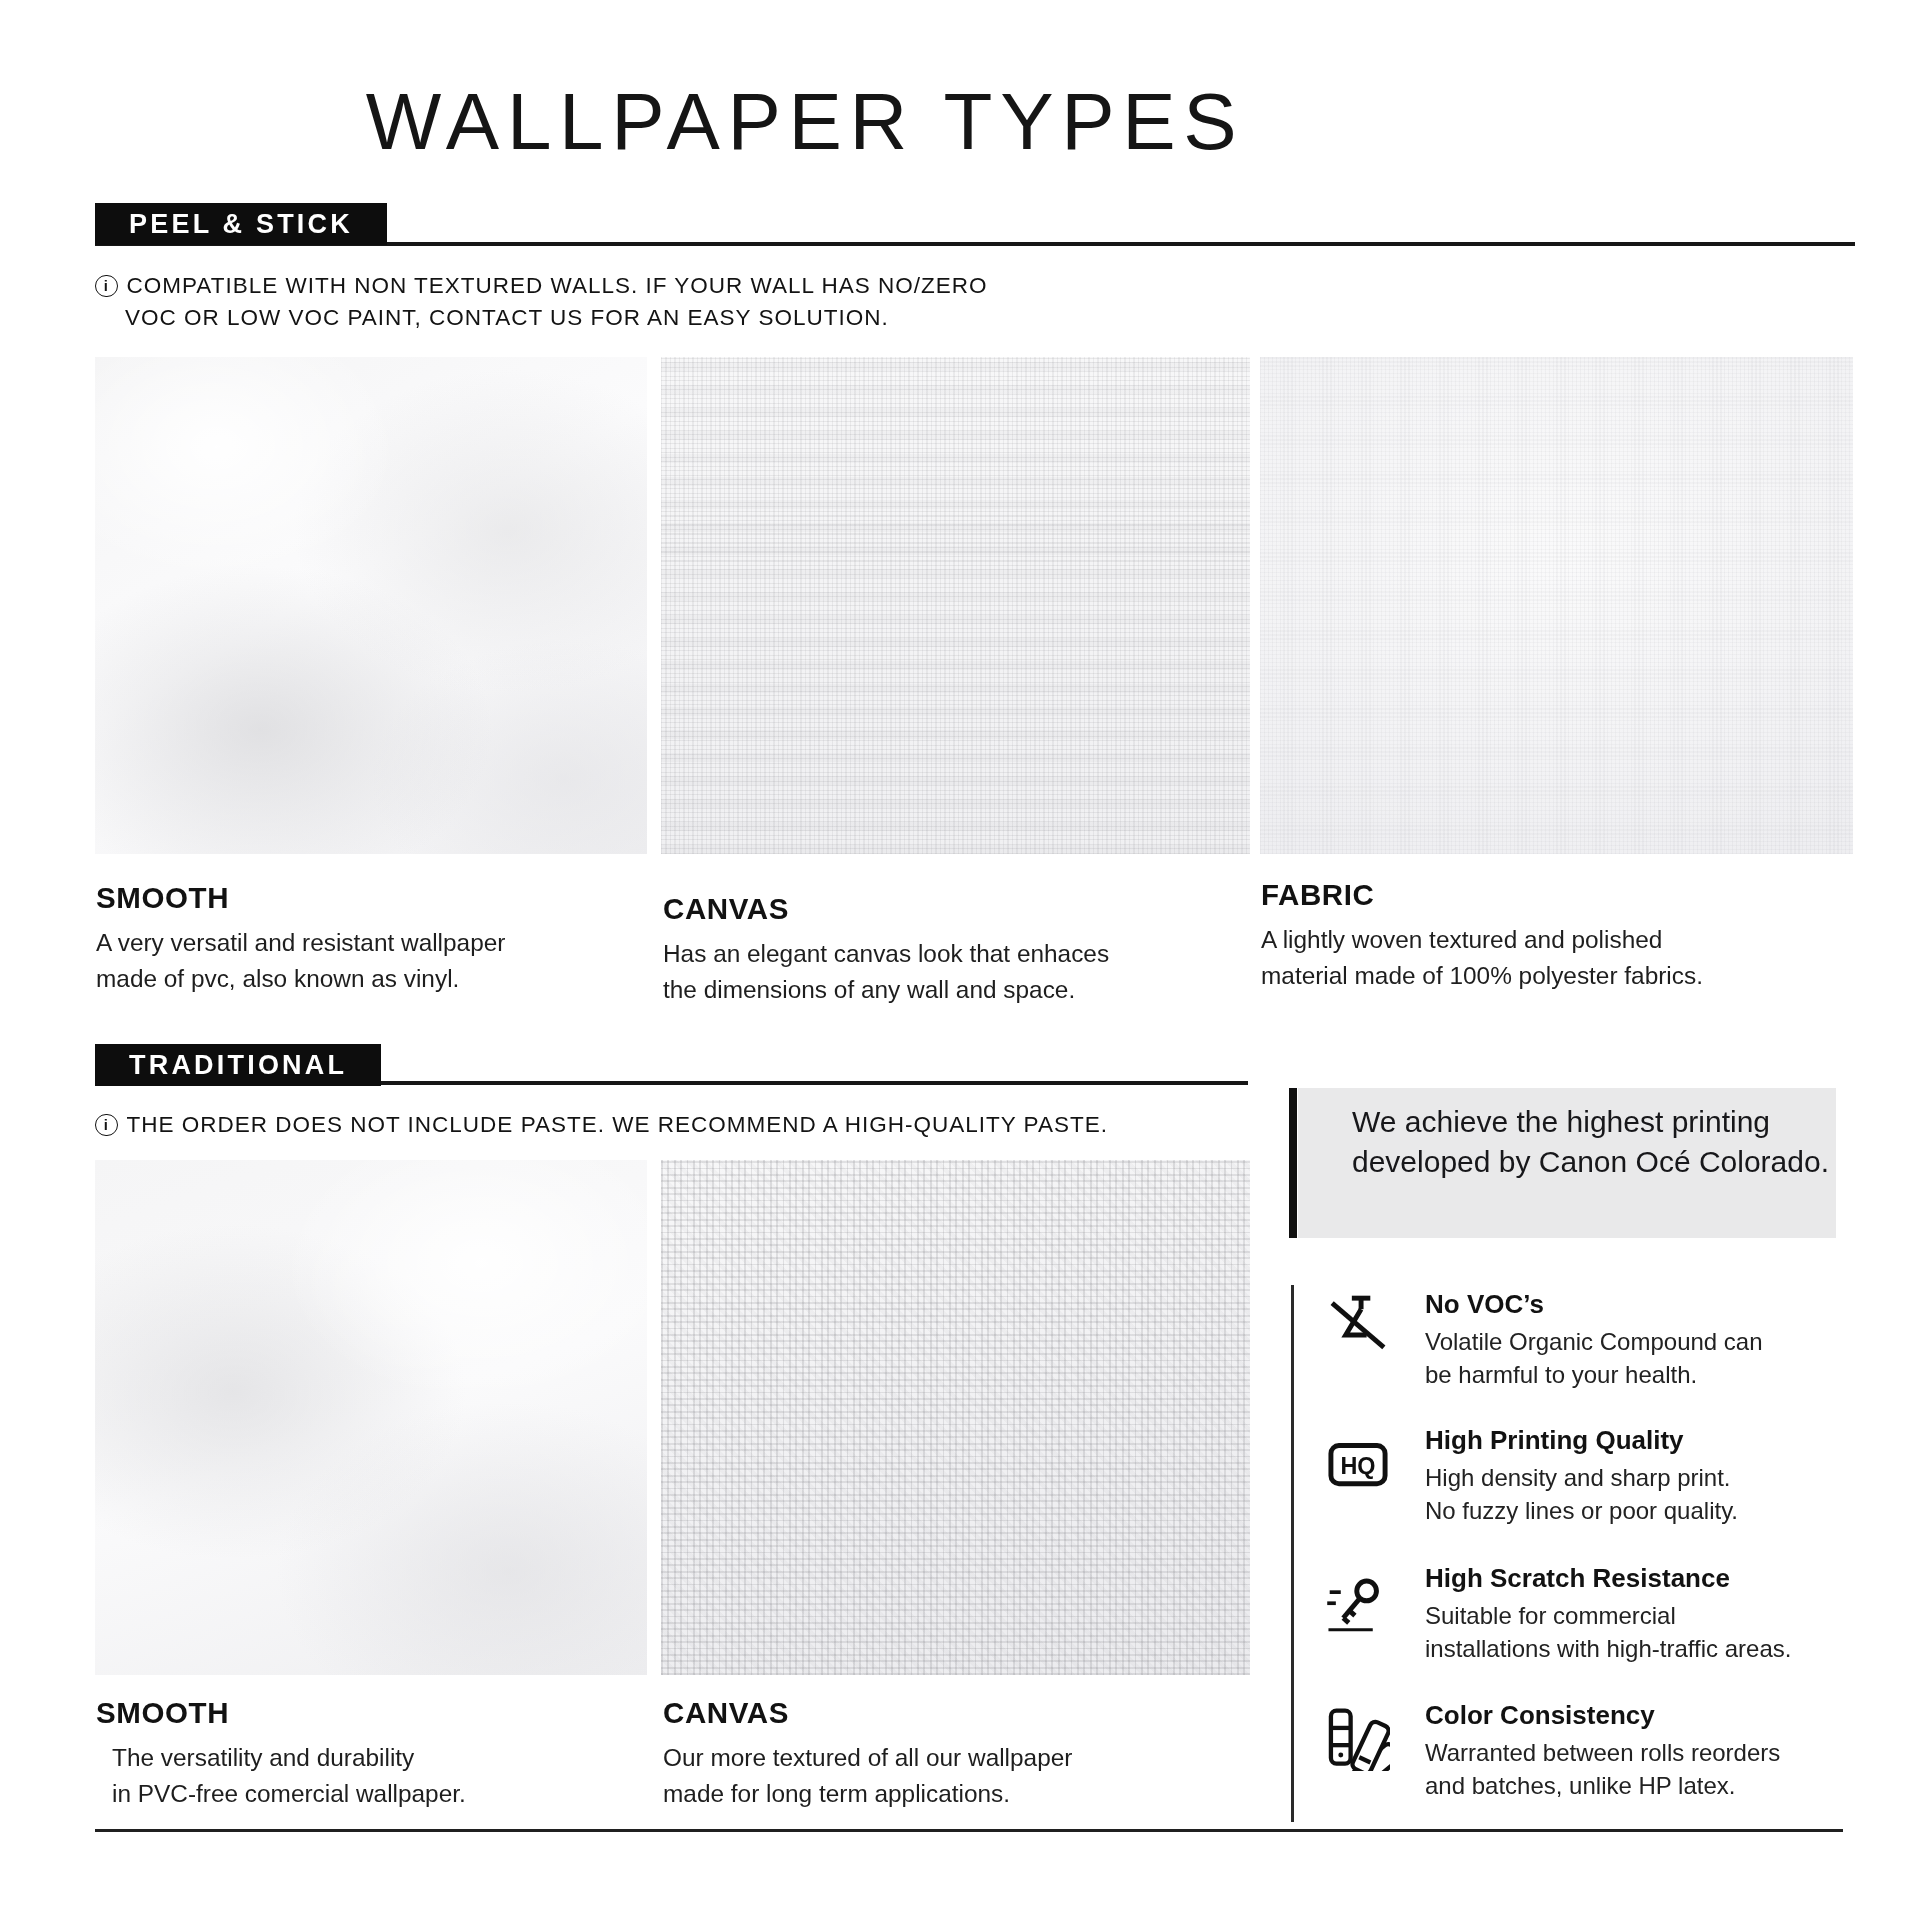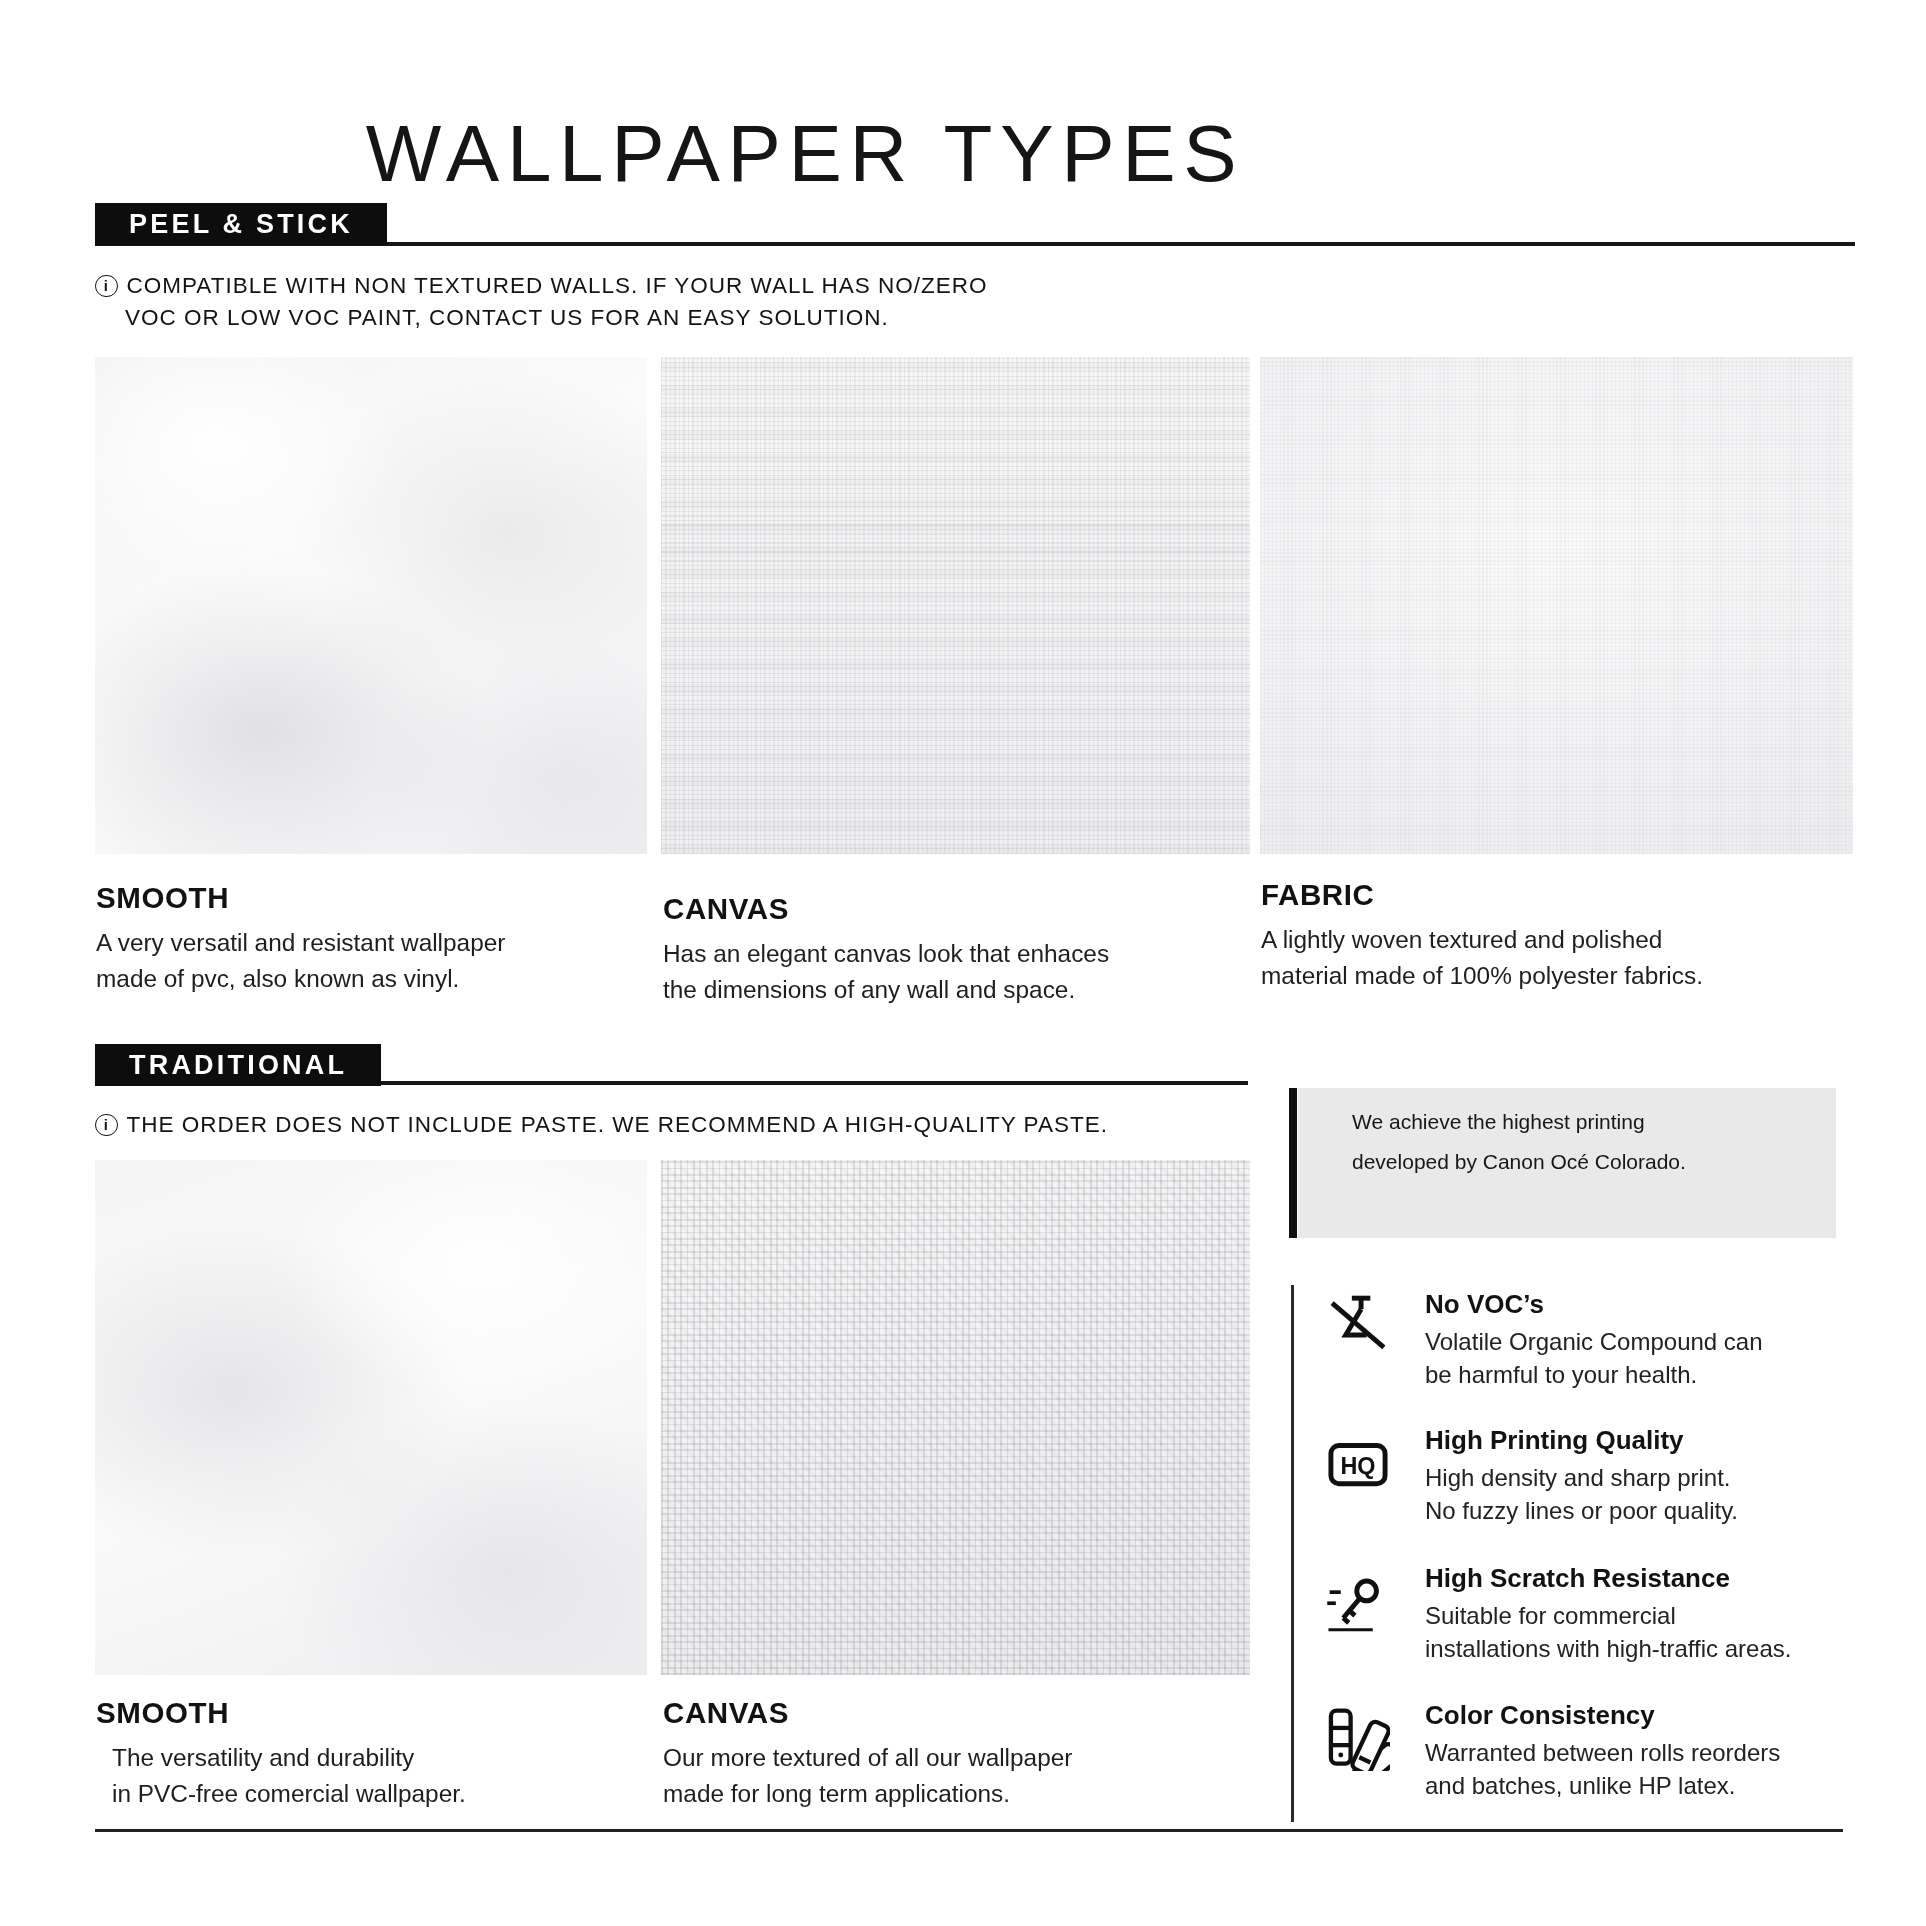--- a/index.html
+++ b/index.html
@@ -4,21 +4,21 @@
 <style>
   html,body{margin:0;padding:0;background:#ffffff;}
   #canvas{
     position:relative;width:1926px;height:1926px;background:#ffffff;overflow:hidden;
     font-family:"Liberation Sans",sans-serif;color:#111;
   }
 
   
   .page-title{
     position:absolute;top:76px;left:0;width:1610px;text-align:center;
-    font-size:80px;font-weight:400;letter-spacing:7.7px;color:#151515;white-space:nowrap;margin-top:32px;
+    font-size:80px;font-weight:400;letter-spacing:7.7px;color:#151515;white-space:nowrap;
   }
 
   
   .sec-label{
     position:absolute;background:#0d0d0d;color:#ffffff;
     font-size:27px;font-weight:600;letter-spacing:3.2px;
     line-height:42px;padding:0 34px;white-space:nowrap;z-index:2;
   }
   .sec-line{position:absolute;background:#161616;height:3.9px;z-index:1;}
 
@@ -72,21 +72,21 @@
       linear-gradient(165deg,#f7f7f8,#ebebee);
   }
 
   
   .sample-name{position:absolute;font-size:29.5px;font-weight:700;letter-spacing:0.6px;color:#121212;white-space:nowrap;}
   .sample-desc{position:absolute;font-size:24.4px;line-height:36px;color:#1e1e1e;white-space:nowrap;}
 
   
   .quote-bar{position:absolute;background:#101010;}
   .quote-box{position:absolute;background:#e9e9ea;}
-  .quote-text{position:absolute;font-size:21px;line-height:40px;color:#17171a;white-space:nowrap;}
+  .quote-text{position:absolute;font-size:30px;line-height:40px;color:#17171a;white-space:nowrap;}
 
   .v-divider{position:absolute;background:#2a2a2a;}
 
   
   .f-icon{position:absolute;width:64px;height:64px;}
   .f-title{position:absolute;font-size:26px;font-weight:700;color:#121212;white-space:nowrap;}
   .f-desc{position:absolute;font-size:24px;line-height:33px;color:#222;white-space:nowrap;}
 
   .bottom-rule{position:absolute;background:#202020;}
 </style>

